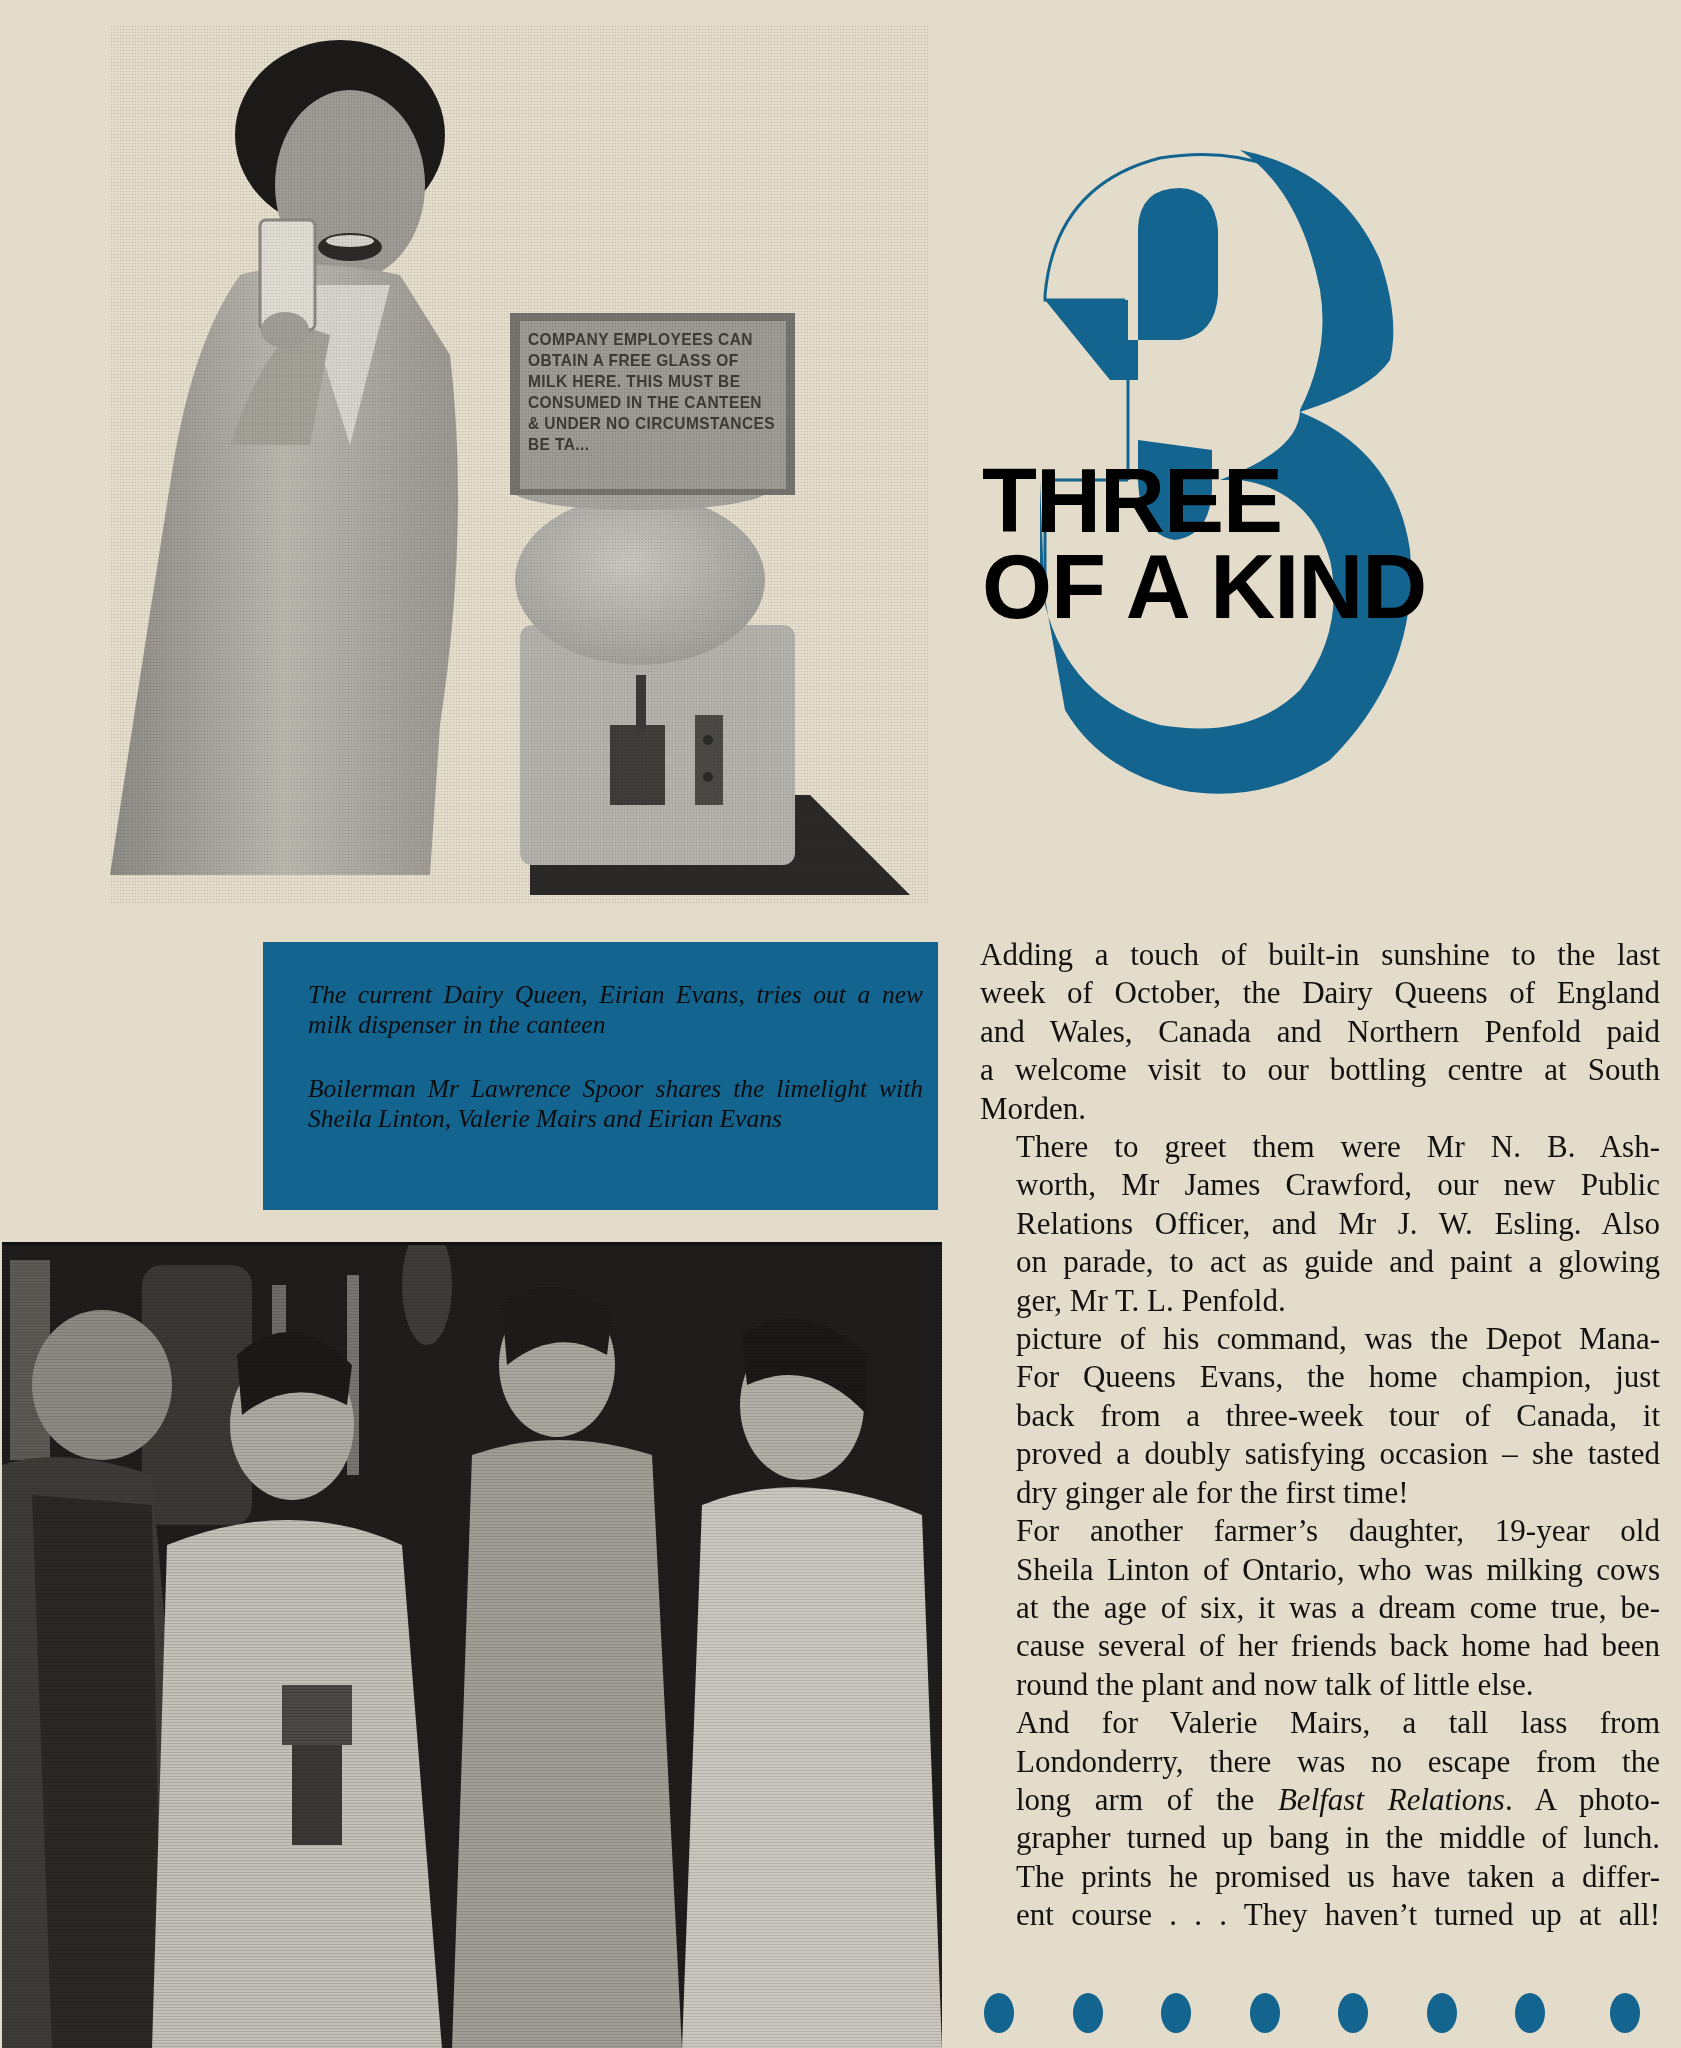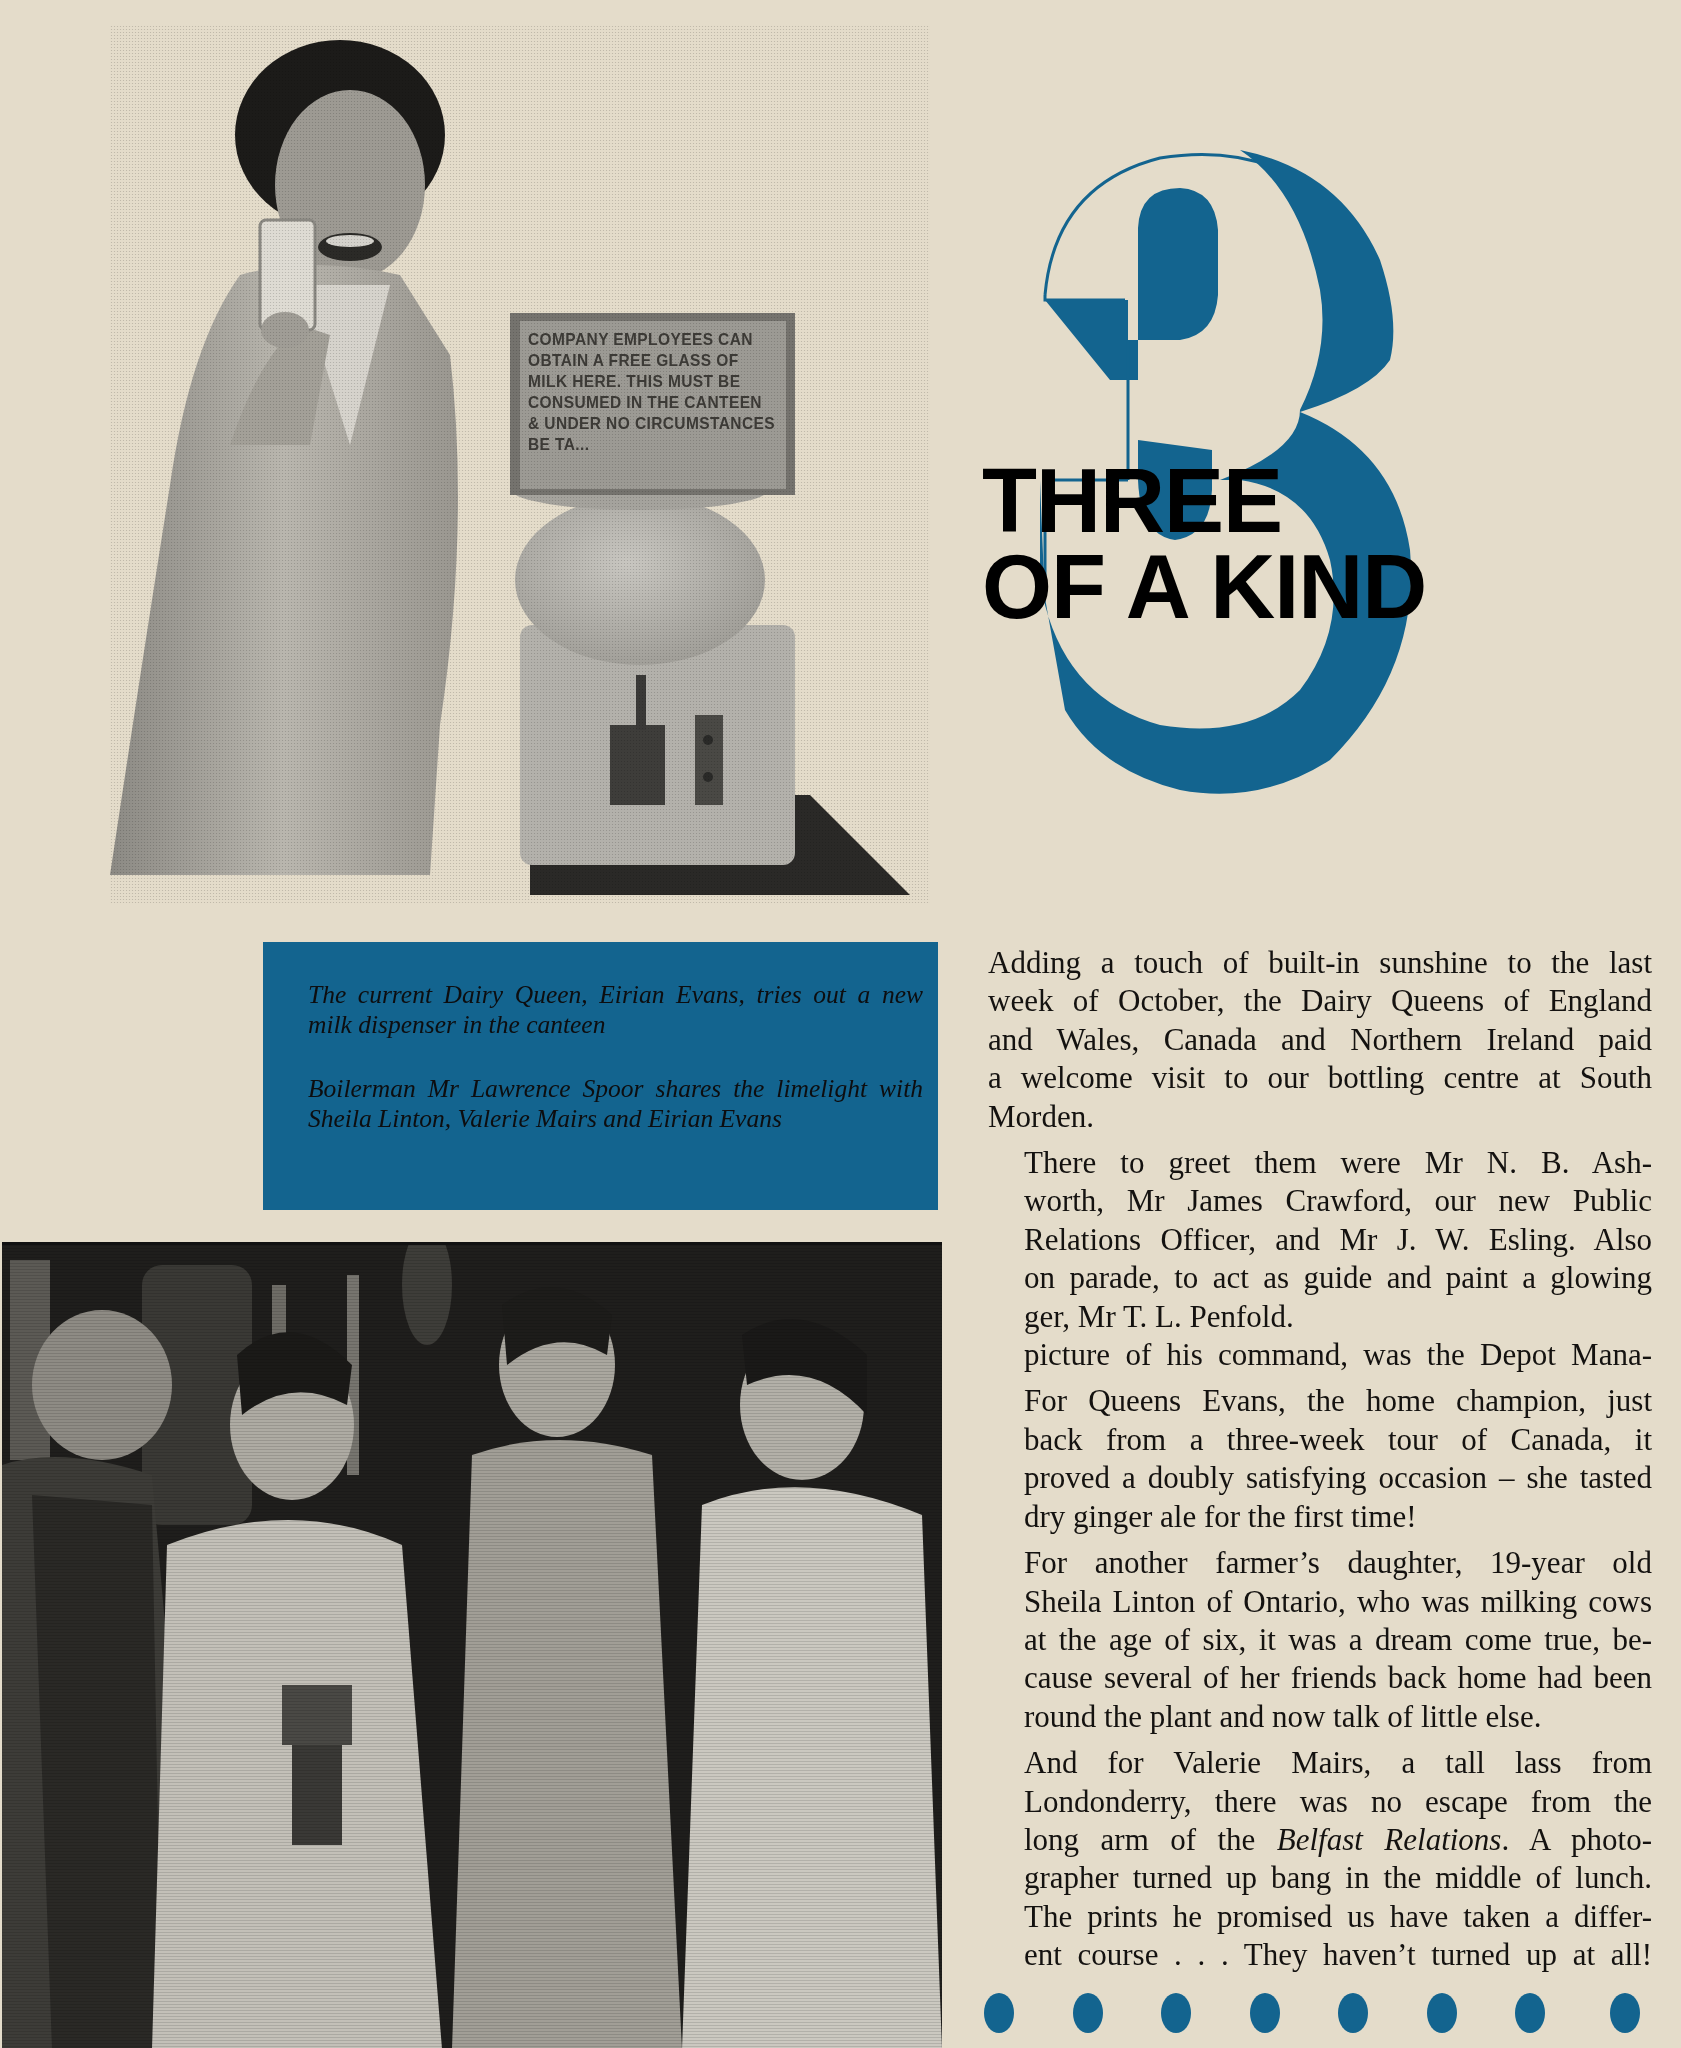--- a/index.html
+++ b/index.html
@@ -56,21 +56,21 @@
       overflow: hidden;
     }
     #photo-bottom svg { width: 100%; height: 100%; display: block; }
 
     
     #article {
       left: 980px; top: 936px; width: 680px;
       font-size: 31px; line-height: 38.4px; color: #141210;
       text-align: justify;
     }
-    #article p { margin: 8px; text-indent: 36px; }
+    #article p { margin: 0; text-indent: 36px; }
     #article p:first-child { text-indent: 0; }
     #article p span.line { display: block; text-align-last: justify; }
     #article p span.line.last { text-align-last: left; }
 
     
     #dots { left: 984px; top: 1993px; width: 690px; height: 42px; }
     .dot {
       position: absolute; top: 0; width: 30px; height: 40px;
       border-radius: 50%; background: #13648f;
     }
@@ -199,21 +199,21 @@
     <path d="M740 90 Q800 50 865 110 L865 170 Q810 110 745 140 Z" fill="#1a1918"></path>
     <path d="M700 260 Q800 220 920 270 L940 804 L680 804 Z" fill="#cbc8c0"></path>
     <rect width="940" height="804" fill="url(#ht2)"></rect>
   </svg>
 </div>
 
 <div id="article" class="abs">
   <p>
     <span class="line">Adding a touch of built-in sunshine to the last</span>
     <span class="line">week of October, the Dairy Queens of England</span>
-    <span class="line">and Wales, Canada and Northern Ireland paid</span>
+    <span class="line">and Wales, Canada and Northern Penfold paid</span>
     <span class="line">a welcome visit to our bottling centre at South</span>
     <span class="line last">Morden.</span>
   </p>
   <p>
     <span class="line">There to greet them were Mr N. B. Ash-</span>
     <span class="line">worth, Mr James Crawford, our new Public</span>
     <span class="line">Relations Officer, and Mr J. W. Esling. Also</span>
     <span class="line">on parade, to act as guide and paint a glowing</span>
     <span class="line last">ger, Mr T. L. Penfold.</span>
     <span class="line">picture of his command, was the Depot Mana-</span>

